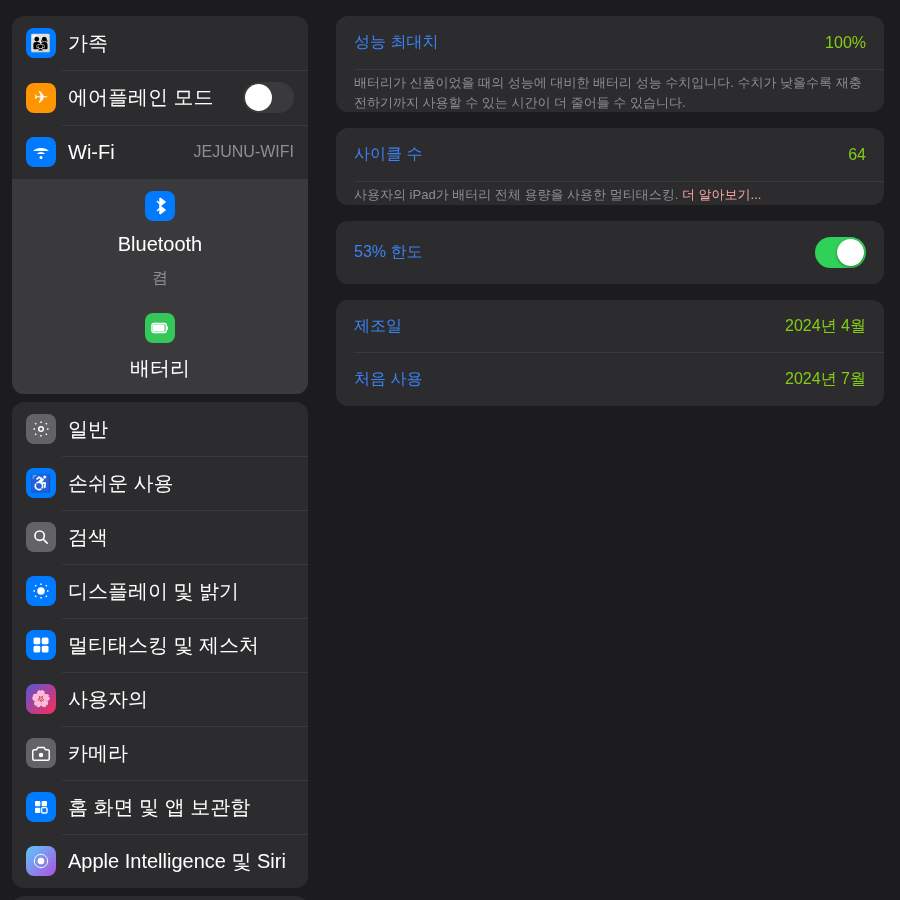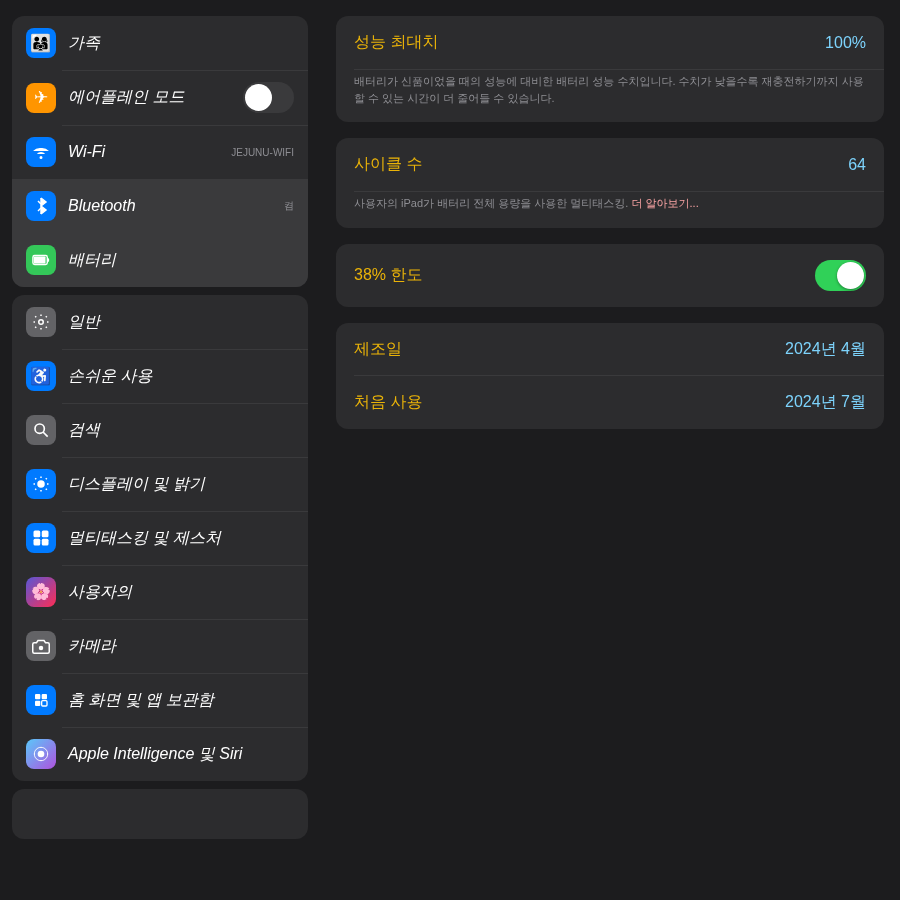--- a/index.html
+++ b/index.html
@@ -41,43 +41,42 @@
     }
     .sidebar-item:not(:last-child)::after {
       content: '';
       position: absolute;
       bottom: 0;
       left: 50px;
       right: 0;
       height: 0.5px;
       background: #3a3a3c;
     }
-    .sidebar-item.active { background: #3a3a3c; }
+    .sidebar-item.active { background: #3a3a3c; flex-direction: column; }
 
     .item-icon {
       width: 30px;
       height: 30px;
       border-radius: 8px;
       display: flex;
       align-items: center;
       justify-content: center;
       font-size: 16px;
       flex-shrink: 0;
     }
 
     .item-label {
       flex: 1;
       color: #fff;
-      font-size: 16px;
-      font-style: italic;
+      font-size: 20px;
     }
 
     .item-value {
       color: #8e8e93;
-      font-size: 10px;
+      font-size: 16px;
     }
 
     .item-toggle {
       width: 51px;
       height: 31px;
       background: #3a3a3c;
       border-radius: 15.5px;
       position: relative;
       flex-shrink: 0;
     }
@@ -119,32 +118,32 @@
       content: '';
       position: absolute;
       bottom: 0;
       left: 18px;
       right: 0;
       height: 0.5px;
       background: #3a3a3c;
     }
 
     .card-title {
-      color: #eab308;
+      color: #3b82f6;
       font-size: 16px;
     }
     .card-value {
-      color: #7dd3fc;
+      color: #84cc16;
       font-size: 16px;
     }
 
     .card-description {
-      padding: 4px 18px 16px;
+      padding: 4px 18px 0;
       color: #8e8e93;
-      font-size: 11px;
+      font-size: 13px;
       line-height: 1.5;
     }
     .card-description a, .link-text {
       color: #fca5a5;
       text-decoration: none;
     }
 
     .toggle-switch {
       width: 51px;
       height: 31px;
@@ -364,21 +363,21 @@
     <div class="card-description">
       <span>사용자의 iPad가 배터리 전체 용량을 사용한 멀티태스킹.</span>
       <a class="link-text" href="#">
         <span>더 알아보기...</span>
       </a>
     </div>
   </div>
 
   <div class="content-card">
     <div class="card-row">
-      <span class="card-title">38% 한도</span>
+      <span class="card-title">53% 한도</span>
       <div class="toggle-switch">
         <div class="knob"></div>
       </div>
     </div>
   </div>
 
   <div class="content-card">
     <div class="card-row">
       <span class="card-title">제조일</span>
       <span class="card-value">2024년 4월</span>

